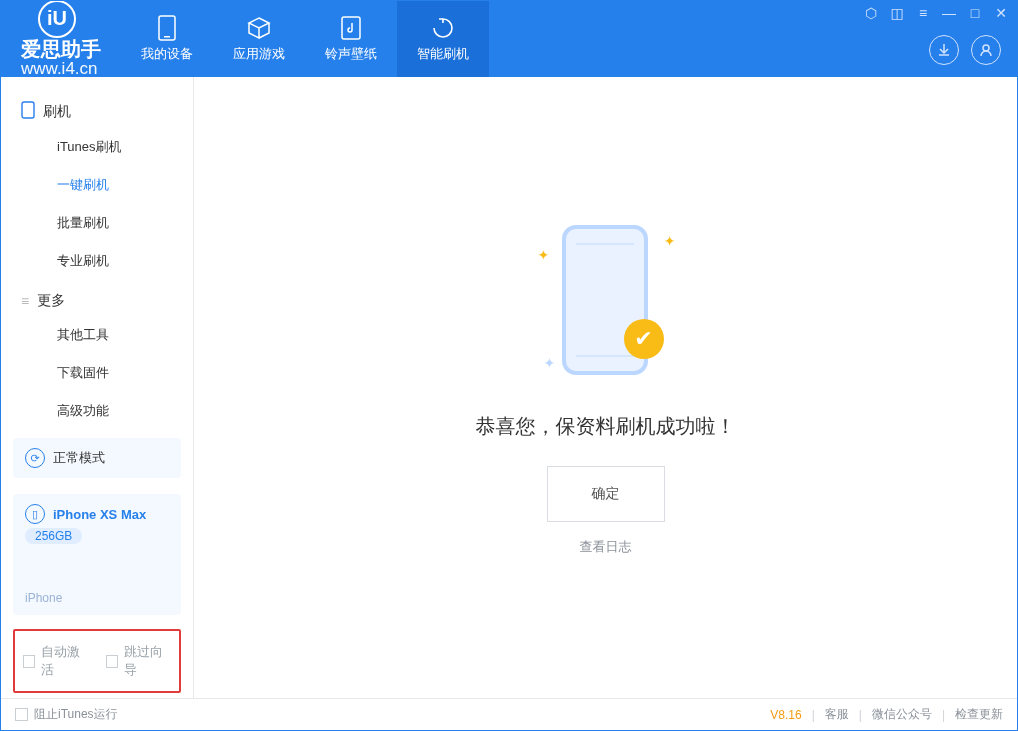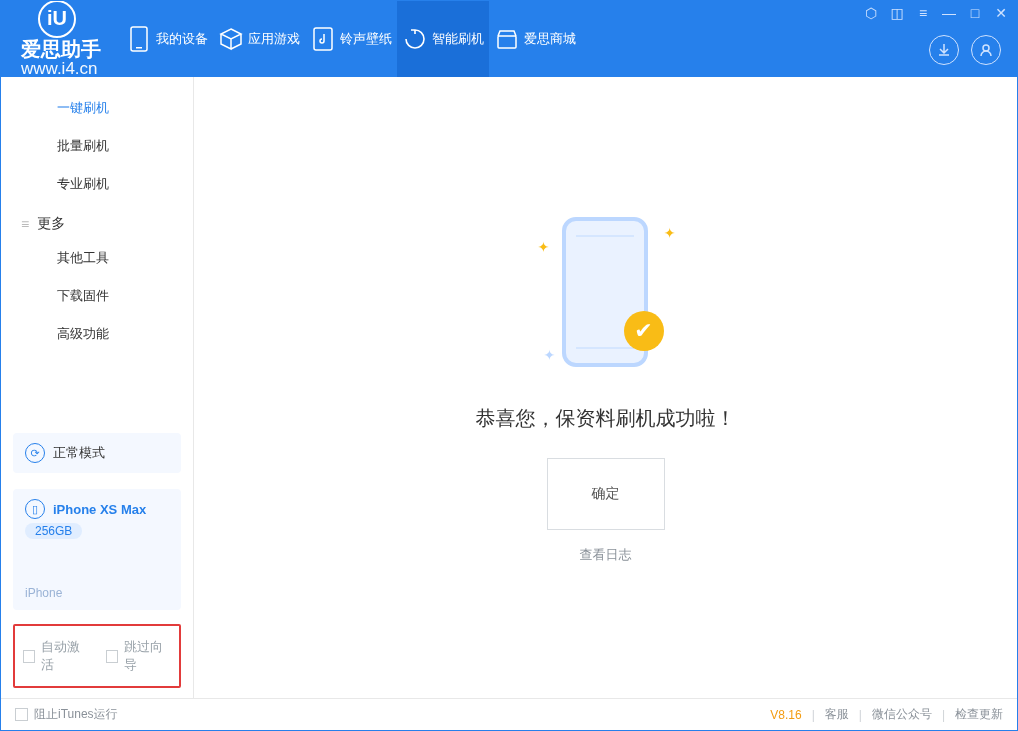--- a/index.html
+++ b/index.html
@@ -37,20 +37,21 @@
   font-size: 20px;
   margin-right: 8px;
 }
 .logo-text { line-height: 1.1; }
 .logo-title { font-size: 20px; font-weight: bold; }
 .logo-sub { font-size: 17px; opacity: .95; }
 .nav-tabs { display: flex; height: 100%; }
 .nav-tab {
   width: 92px;
   display: flex;
+  flex-direction: column;
   align-items: center;
   justify-content: center;
   color: #fff;
   font-size: 13px;
   cursor: pointer;
   gap: 4px;
 }
 .nav-tab.active { background: #1a6fd9; }
 .nav-tab .ic { width: 26px; height: 26px; display:flex; align-items:center; justify-content:center; }
 .win-controls {
@@ -186,21 +187,21 @@
   right: 22px; bottom: 30px;
   display:flex; align-items:center; justify-content:center;
   color: #fff; font-size: 22px;
 }
 .spark { position:absolute; color:#f9bc16; font-size: 14px; }
 .spark.s1 { left: 12px; top: 28px; }
 .spark.s2 { right: 10px; top: 14px; }
 .spark.s3 { left: 18px; bottom: 18px; color:#bcd7ff; }
 .msg { font-size: 20px; color: #333; margin-bottom: 26px; }
 .ok-btn {
-  padding: 26px 44px;
+  padding: 18px 44px;
   border: 1px solid #d9dde1;
   background: #fff;
   color: #555;
   font-size: 14px;
   cursor: pointer;
   margin-bottom: 16px;
 }
 .loglink { color: #8a9199; font-size: 13px; cursor: pointer; }
 .statusbar {
   height: 32px;
@@ -254,29 +255,20 @@
       <span>铃声壁纸</span>
     </div>
     <div class="nav-tab active">
       <span class="ic">
           <svg width="24" height="24" viewBox="0 0 24 24">
             <path d="M12 3 A9 9 0 1 1 3 12" fill="none" stroke="#fff" stroke-width="1.6"></path>
             <path d="M12 3 L12 7 M12 3 L8 3" stroke="#fff" stroke-width="1.6"></path>
           </svg>
         </span>
       <span>智能刷机</span>
-    </div>
-    <div class="nav-tab">
-      <span class="ic">
-          <svg width="24" height="22" viewBox="0 0 24 22">
-            <rect x="3" y="8" width="18" height="12" rx="1" fill="none" stroke="#fff" stroke-width="1.5"></rect>
-            <path d="M3 8 L5 3 H19 L21 8" fill="none" stroke="#fff" stroke-width="1.5"></path>
-          </svg>
-        </span>
-      <span>爱思商城</span>
     </div>
   </div>
   <div class="win-controls">
     <span>⬡</span>
     <span>◫</span>
     <span>≡</span>
     <span>—</span>
     <span>□</span>
     <span>✕</span>
   </div>
@@ -290,20 +282,27 @@
         <svg width="16" height="16" viewBox="0 0 16 16">
           <circle cx="8" cy="6" r="3" fill="none" stroke="#cfe2ff" stroke-width="1.5"></circle>
           <path d="M3 14 A5 5 0 0 1 13 14" fill="none" stroke="#cfe2ff" stroke-width="1.5"></path>
         </svg>
       </div>
   </div>
 </div>
 
 <div class="body-area">
   <div class="sidebar">
+    <div class="side-group">
+      <span><svg width="14" height="18" viewBox="0 0 14 18">
+            <rect x="1" y="1" width="12" height="16" rx="2" fill="none" stroke="#2680eb" stroke-width="1.4"></rect>
+          </svg></span>
+      <span>刷机</span>
+    </div>
+    <div class="side-item">iTunes刷机</div>
     <div class="side-item active">一键刷机</div>
     <div class="side-item">批量刷机</div>
     <div class="side-item">专业刷机</div>
 
     <div class="side-group">
       <span style="color:#bbb">≡</span>
       <span>更多</span>
     </div>
     <div class="side-item">其他工具</div>
     <div class="side-item">下载固件</div>

